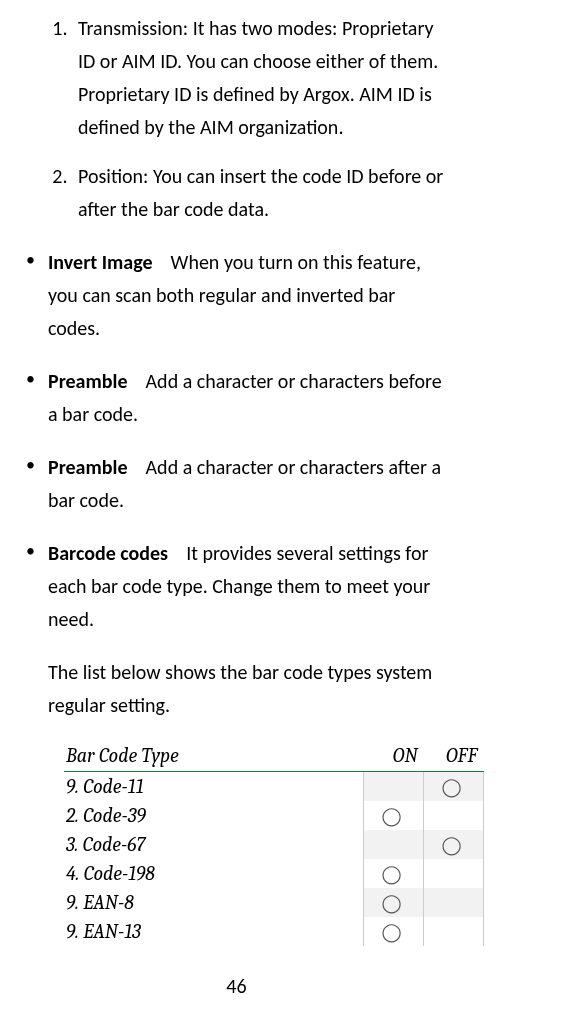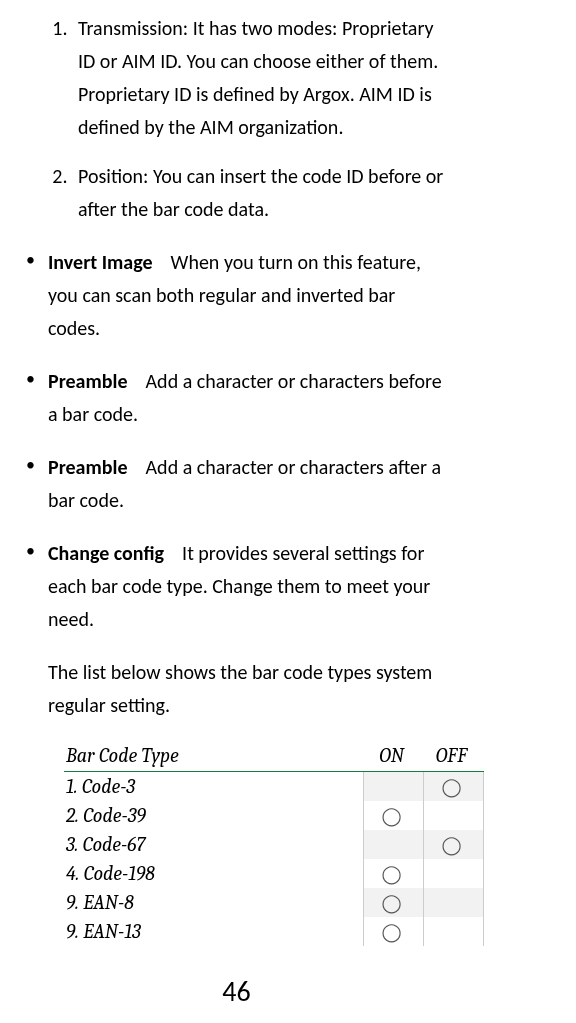--- a/index.html
+++ b/index.html
@@ -59,21 +59,21 @@
     font-size: 20px;
   }
   .barcode-table th {
     text-align: left;
     font-weight: normal;
     border-bottom: 1px solid #15803d;
     padding: 4px 6px 4px 2px;
   }
   .barcode-table th.col-on,
   .barcode-table th.col-off {
-    text-align: center;
+    text-align: right;
     width: 60px;
   }
   .barcode-table td {
     padding: 3px 6px 3px 2px;
     vertical-align: middle;
   }
   .barcode-table td.mark {
     text-align: center;
     border-left: 1px solid #ccc;
     width: 60px;
@@ -85,21 +85,21 @@
     background: #f2f2f2;
   }
   .circle {
     font-style: normal;
     font-size: 18px;
     color: #555;
   }
   .page-num {
     text-align: center;
     margin-top: 28px;
-    font-size: 28px;
+    font-size: 20px;
   }
 </style>
 </head>
 <body>
 
 <div class="page">
 
   <ol class="numbered">
     <li>Transmission: It has two modes: Proprietary ID or AIM ID. You can choose either of them. Proprietary ID is defined by Argox. AIM ID is defined by the AIM organization.</li>
     <li>Position: You can insert the code ID before or after the bar code data.</li>
@@ -112,38 +112,38 @@
     </li>
     <li>
       <span class="term">Preamble</span>&nbsp;&nbsp;&nbsp;
       <span>Add a character or characters before a bar code.</span>
     </li>
     <li>
       <span class="term">Preamble</span>&nbsp;&nbsp;&nbsp;
       <span>Add a character or characters after a bar code.</span>
     </li>
     <li>
-      <span class="term">Change config</span>&nbsp;&nbsp;&nbsp;
+      <span class="term">Barcode codes</span>&nbsp;&nbsp;&nbsp;
       <span>It provides several settings for each bar code type. Change them to meet your need.</span>
     </li>
   </ul>
 
   <p class="intro">The list below shows the bar code types system regular setting.</p>
 
   <table class="barcode-table">
     <thead>
       <tr>
         <th>Bar Code Type</th>
         <th class="col-on">ON</th>
         <th class="col-off">OFF</th>
       </tr>
     </thead>
     <tbody id="barcode-tbody">
         <tr class="shaded">
-          <td>1. Code-3</td>
+          <td>9. Code-11</td>
           <td class="mark"></td>
           <td class="mark mark-right"><span class="circle">◯</span></td>
         </tr>
         <tr>
           <td>2. Code-39</td>
           <td class="mark"><span class="circle">◯</span></td>
           <td class="mark mark-right"></td>
         </tr>
         <tr class="shaded">
           <td>3. Code-67</td>

